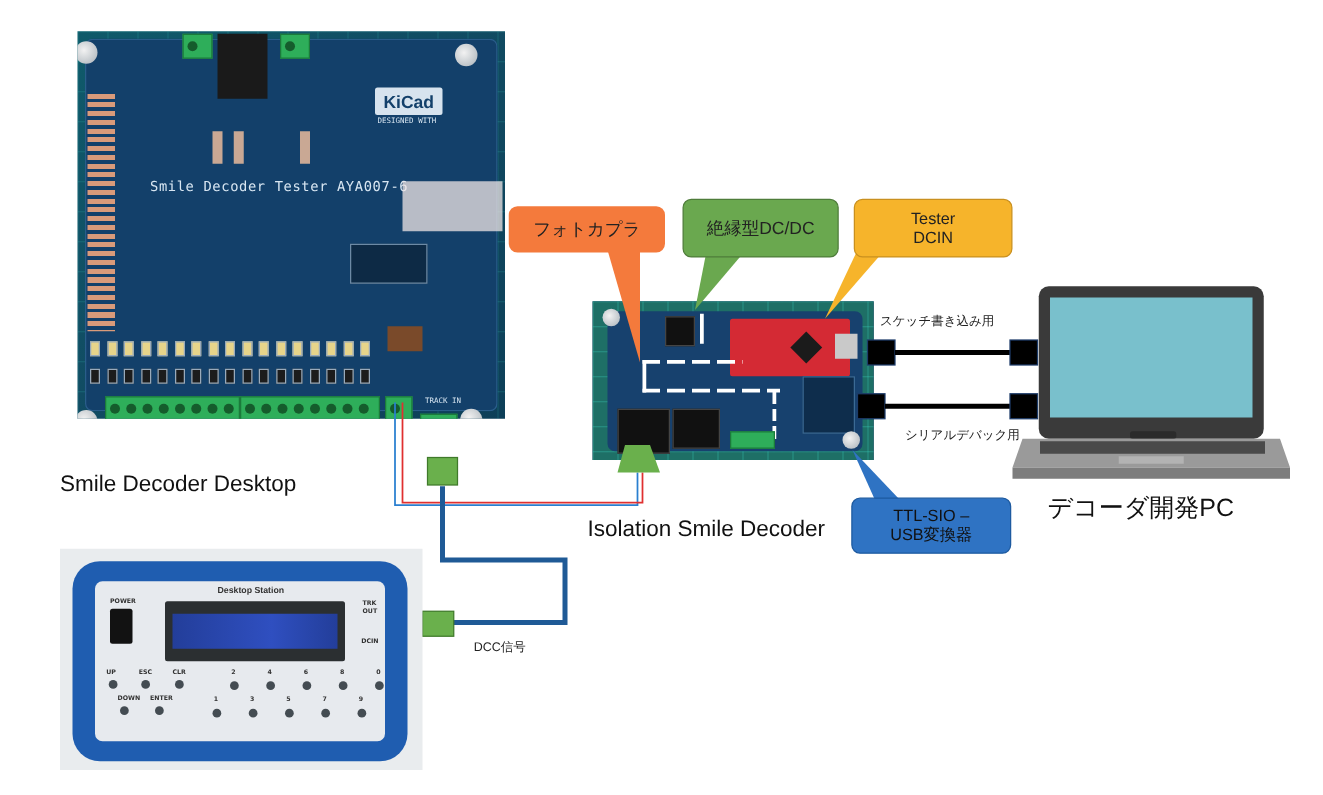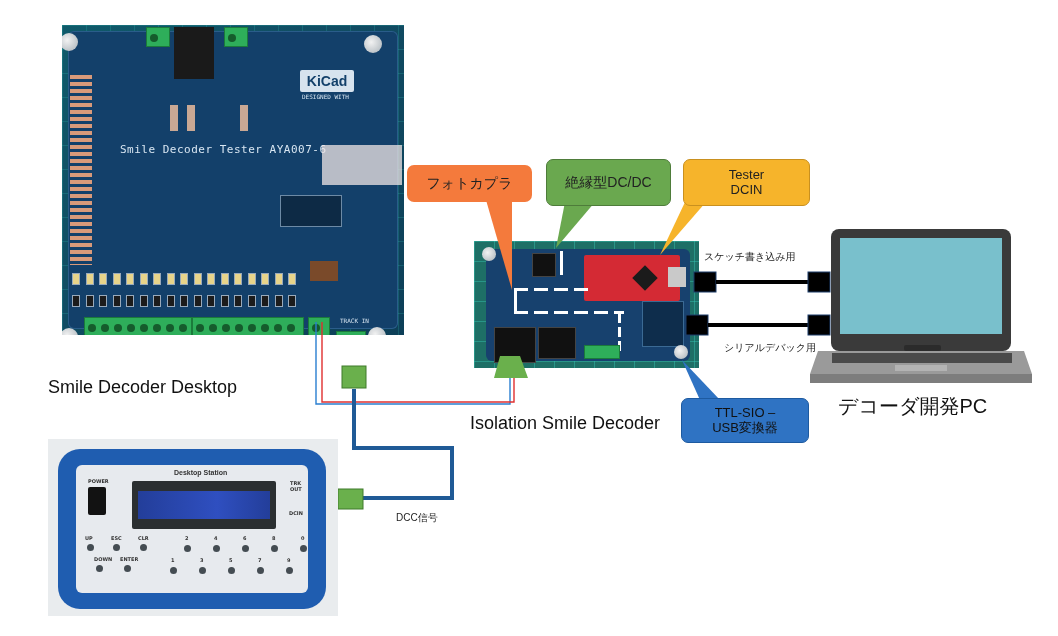--- a/index.html
+++ b/index.html
@@ -208,21 +208,21 @@
 <div class="callout c-ttl">
   <span>TTL-SIO –</span>
   <span>USB変換器</span>
 </div>
 
 <div class="abs caption" style="left:48px;top:377px">Smile Decoder Desktop</div>
 <div class="abs caption" style="left:470px;top:413px">Isolation Smile Decoder</div>
 <div class="abs caption" style="left:838px;top:393px;font-size:20px">デコーダ開発PC</div>
 <div class="abs small" style="left:704px;top:250px">スケッチ書き込み用</div>
 <div class="abs small" style="left:724px;top:341px">シリアルデバック用</div>
-<div class="abs small" style="left:396px;top:511px">DCC信号</div>
+<div class="abs small" style="left:379px;top:511px">DCC信号</div>
 
 <div class="abs ds-photo">
   <div class="ds-body">
     <div class="ds-face">
       <div class="ds-brand">Desktop Station</div>
       <div class="ds-lbl" style="left:12px;top:13px">POWER</div>
       <div class="ds-power"></div>
       <div class="ds-lcd">
           <div class="scr"></div>
         </div>

